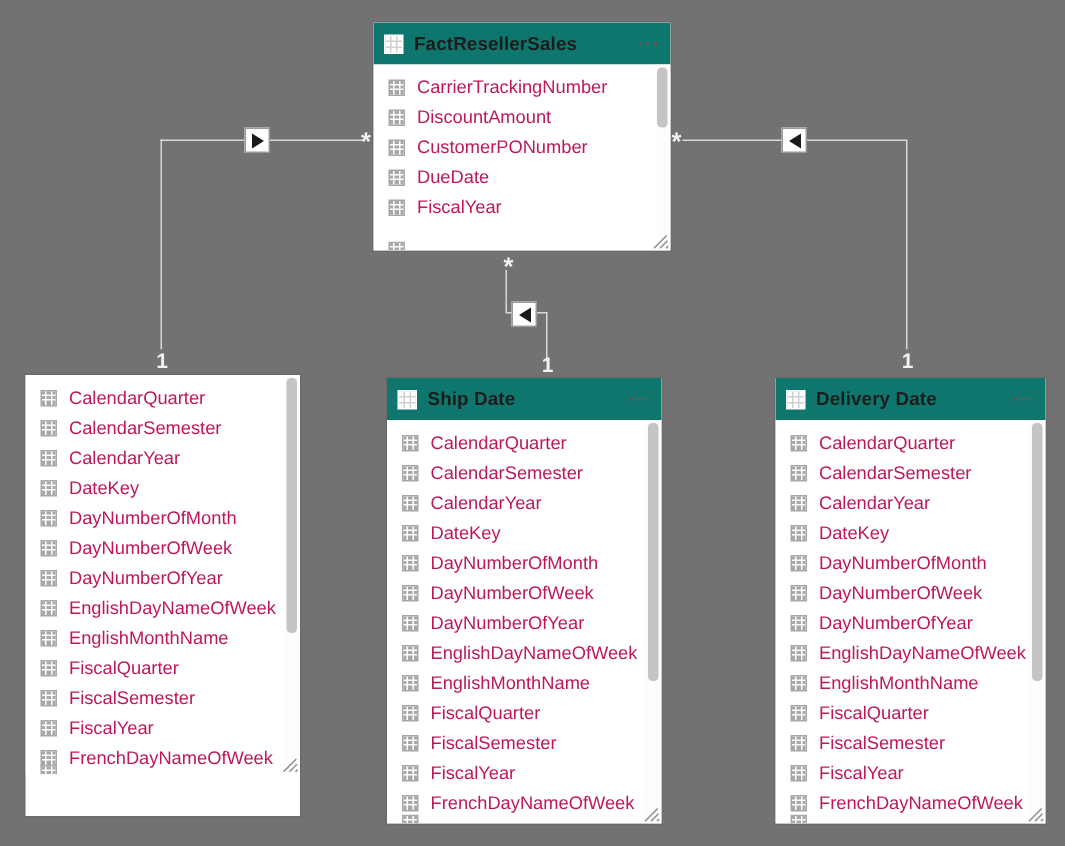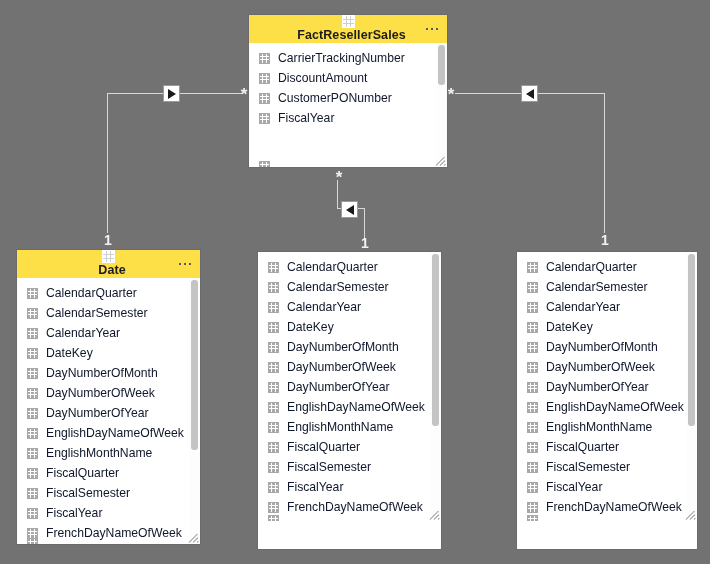--- a/index.html
+++ b/index.html
@@ -76,27 +76,26 @@
   
   .tbl {
     position: absolute;
     background: #ffffff;
     box-sizing: border-box;
     overflow: hidden;
     box-shadow: 0 0 0 1px rgba(0,0,0,0.06);
   }
   .tbl-header {
     height: 28px;
-    background: #fde047;
+    background: #0f766e;
     display: flex;
     align-items: center;
     padding: 0 7px;
     box-sizing: border-box;
     position: relative;
-    flex-direction: column;
   }
   .tbl-title {
     font-size: 12.5px;
     font-weight: 700;
     color: #1c1c1c;
     margin-left: 7px;
     letter-spacing: 0.1px;
     white-space: nowrap;
   }
   .tbl-ellipsis {
@@ -125,21 +124,21 @@
   }
   .field {
     display: flex;
     align-items: center;
     height: 20px;
     padding-left: 10px;
     box-sizing: border-box;
   }
   .field-label {
     font-size: 12.2px;
-    color: #0f172a;
+    color: #be185d;
     margin-left: 8px;
     white-space: nowrap;
   }
 
   
   .grid-icon {
     display: inline-block;
     position: relative;
     flex: 0 0 auto;
   }
@@ -300,20 +299,36 @@
                 <i style="left: 1px; top: 1px; width: 2.4px; height: 2.4px;"></i>
                 <i style="left: 4.4px; top: 1px; width: 2.4px; height: 2.4px;"></i>
                 <i style="left: 7.8px; top: 1px; width: 2.4px; height: 2.4px;"></i>
                 <i style="left: 1px; top: 4.4px; width: 2.4px; height: 2.4px;"></i>
                 <i style="left: 4.4px; top: 4.4px; width: 2.4px; height: 2.4px;"></i>
                 <i style="left: 7.8px; top: 4.4px; width: 2.4px; height: 2.4px;"></i>
                 <i style="left: 1px; top: 7.8px; width: 2.4px; height: 2.4px;"></i>
                 <i style="left: 4.4px; top: 7.8px; width: 2.4px; height: 2.4px;"></i>
                 <i style="left: 7.8px; top: 7.8px; width: 2.4px; height: 2.4px;"></i>
               </span>
+              <span class="field-label">DueDate</span>
+            </li>
+            <li class="field">
+              <span class="grid-icon sm">
+                <i style="left: 0px; top: 0px; width: 11px; height: 11px;"></i>
+                <i style="left: 1px; top: 1px; width: 9px; height: 9px; background: rgb(255, 255, 255);"></i>
+                <i style="left: 1px; top: 1px; width: 2.4px; height: 2.4px;"></i>
+                <i style="left: 4.4px; top: 1px; width: 2.4px; height: 2.4px;"></i>
+                <i style="left: 7.8px; top: 1px; width: 2.4px; height: 2.4px;"></i>
+                <i style="left: 1px; top: 4.4px; width: 2.4px; height: 2.4px;"></i>
+                <i style="left: 4.4px; top: 4.4px; width: 2.4px; height: 2.4px;"></i>
+                <i style="left: 7.8px; top: 4.4px; width: 2.4px; height: 2.4px;"></i>
+                <i style="left: 1px; top: 7.8px; width: 2.4px; height: 2.4px;"></i>
+                <i style="left: 4.4px; top: 7.8px; width: 2.4px; height: 2.4px;"></i>
+                <i style="left: 7.8px; top: 7.8px; width: 2.4px; height: 2.4px;"></i>
+              </span>
               <span class="field-label">FiscalYear</span>
             </li>
           </ul>
           <div class="clip-row">
             <span class="grid-icon sm" style="position: absolute; left: 10px; top: 0px;">
               <i style="left: 0px; top: 0px; width: 11px; height: 11px;"></i>
               <i style="left: 1px; top: 1px; width: 9px; height: 9px; background: rgb(255, 255, 255);"></i>
               <i style="left: 1px; top: 1px; width: 2.4px; height: 2.4px;"></i>
               <i style="left: 4.4px; top: 1px; width: 2.4px; height: 2.4px;"></i>
               <i style="left: 7.8px; top: 1px; width: 2.4px; height: 2.4px;"></i>
@@ -326,35 +341,269 @@
             <div class="vthumb" style="top: 2px; height: 40px;"></div>
           </div>
           <div class="resize-grip">
             <i style="left:0px;top:9px;width:12px;"></i>
             <i style="left:4px;top:9px;width:7px;"></i>
             <i style="left:8px;top:9px;width:2px;"></i>
           </div>
         </div>
       </div>
       <div class="tbl" style="left: 17px; top: 250px; width: 183px; height: 294px;">
+        <div class="tbl-body">
+          <ul class="field-list">
+            <li class="field">
+              <span class="grid-icon sm">
+                <i style="left: 0px; top: 0px; width: 11px; height: 11px;"></i>
+                <i style="left: 1px; top: 1px; width: 9px; height: 9px; background: rgb(255, 255, 255);"></i>
+                <i style="left: 1px; top: 1px; width: 2.4px; height: 2.4px;"></i>
+                <i style="left: 4.4px; top: 1px; width: 2.4px; height: 2.4px;"></i>
+                <i style="left: 7.8px; top: 1px; width: 2.4px; height: 2.4px;"></i>
+                <i style="left: 1px; top: 4.4px; width: 2.4px; height: 2.4px;"></i>
+                <i style="left: 4.4px; top: 4.4px; width: 2.4px; height: 2.4px;"></i>
+                <i style="left: 7.8px; top: 4.4px; width: 2.4px; height: 2.4px;"></i>
+                <i style="left: 1px; top: 7.8px; width: 2.4px; height: 2.4px;"></i>
+                <i style="left: 4.4px; top: 7.8px; width: 2.4px; height: 2.4px;"></i>
+                <i style="left: 7.8px; top: 7.8px; width: 2.4px; height: 2.4px;"></i>
+              </span>
+              <span class="field-label">CalendarQuarter</span>
+            </li>
+            <li class="field">
+              <span class="grid-icon sm">
+                <i style="left: 0px; top: 0px; width: 11px; height: 11px;"></i>
+                <i style="left: 1px; top: 1px; width: 9px; height: 9px; background: rgb(255, 255, 255);"></i>
+                <i style="left: 1px; top: 1px; width: 2.4px; height: 2.4px;"></i>
+                <i style="left: 4.4px; top: 1px; width: 2.4px; height: 2.4px;"></i>
+                <i style="left: 7.8px; top: 1px; width: 2.4px; height: 2.4px;"></i>
+                <i style="left: 1px; top: 4.4px; width: 2.4px; height: 2.4px;"></i>
+                <i style="left: 4.4px; top: 4.4px; width: 2.4px; height: 2.4px;"></i>
+                <i style="left: 7.8px; top: 4.4px; width: 2.4px; height: 2.4px;"></i>
+                <i style="left: 1px; top: 7.8px; width: 2.4px; height: 2.4px;"></i>
+                <i style="left: 4.4px; top: 7.8px; width: 2.4px; height: 2.4px;"></i>
+                <i style="left: 7.8px; top: 7.8px; width: 2.4px; height: 2.4px;"></i>
+              </span>
+              <span class="field-label">CalendarSemester</span>
+            </li>
+            <li class="field">
+              <span class="grid-icon sm">
+                <i style="left: 0px; top: 0px; width: 11px; height: 11px;"></i>
+                <i style="left: 1px; top: 1px; width: 9px; height: 9px; background: rgb(255, 255, 255);"></i>
+                <i style="left: 1px; top: 1px; width: 2.4px; height: 2.4px;"></i>
+                <i style="left: 4.4px; top: 1px; width: 2.4px; height: 2.4px;"></i>
+                <i style="left: 7.8px; top: 1px; width: 2.4px; height: 2.4px;"></i>
+                <i style="left: 1px; top: 4.4px; width: 2.4px; height: 2.4px;"></i>
+                <i style="left: 4.4px; top: 4.4px; width: 2.4px; height: 2.4px;"></i>
+                <i style="left: 7.8px; top: 4.4px; width: 2.4px; height: 2.4px;"></i>
+                <i style="left: 1px; top: 7.8px; width: 2.4px; height: 2.4px;"></i>
+                <i style="left: 4.4px; top: 7.8px; width: 2.4px; height: 2.4px;"></i>
+                <i style="left: 7.8px; top: 7.8px; width: 2.4px; height: 2.4px;"></i>
+              </span>
+              <span class="field-label">CalendarYear</span>
+            </li>
+            <li class="field">
+              <span class="grid-icon sm">
+                <i style="left: 0px; top: 0px; width: 11px; height: 11px;"></i>
+                <i style="left: 1px; top: 1px; width: 9px; height: 9px; background: rgb(255, 255, 255);"></i>
+                <i style="left: 1px; top: 1px; width: 2.4px; height: 2.4px;"></i>
+                <i style="left: 4.4px; top: 1px; width: 2.4px; height: 2.4px;"></i>
+                <i style="left: 7.8px; top: 1px; width: 2.4px; height: 2.4px;"></i>
+                <i style="left: 1px; top: 4.4px; width: 2.4px; height: 2.4px;"></i>
+                <i style="left: 4.4px; top: 4.4px; width: 2.4px; height: 2.4px;"></i>
+                <i style="left: 7.8px; top: 4.4px; width: 2.4px; height: 2.4px;"></i>
+                <i style="left: 1px; top: 7.8px; width: 2.4px; height: 2.4px;"></i>
+                <i style="left: 4.4px; top: 7.8px; width: 2.4px; height: 2.4px;"></i>
+                <i style="left: 7.8px; top: 7.8px; width: 2.4px; height: 2.4px;"></i>
+              </span>
+              <span class="field-label">DateKey</span>
+            </li>
+            <li class="field">
+              <span class="grid-icon sm">
+                <i style="left: 0px; top: 0px; width: 11px; height: 11px;"></i>
+                <i style="left: 1px; top: 1px; width: 9px; height: 9px; background: rgb(255, 255, 255);"></i>
+                <i style="left: 1px; top: 1px; width: 2.4px; height: 2.4px;"></i>
+                <i style="left: 4.4px; top: 1px; width: 2.4px; height: 2.4px;"></i>
+                <i style="left: 7.8px; top: 1px; width: 2.4px; height: 2.4px;"></i>
+                <i style="left: 1px; top: 4.4px; width: 2.4px; height: 2.4px;"></i>
+                <i style="left: 4.4px; top: 4.4px; width: 2.4px; height: 2.4px;"></i>
+                <i style="left: 7.8px; top: 4.4px; width: 2.4px; height: 2.4px;"></i>
+                <i style="left: 1px; top: 7.8px; width: 2.4px; height: 2.4px;"></i>
+                <i style="left: 4.4px; top: 7.8px; width: 2.4px; height: 2.4px;"></i>
+                <i style="left: 7.8px; top: 7.8px; width: 2.4px; height: 2.4px;"></i>
+              </span>
+              <span class="field-label">DayNumberOfMonth</span>
+            </li>
+            <li class="field">
+              <span class="grid-icon sm">
+                <i style="left: 0px; top: 0px; width: 11px; height: 11px;"></i>
+                <i style="left: 1px; top: 1px; width: 9px; height: 9px; background: rgb(255, 255, 255);"></i>
+                <i style="left: 1px; top: 1px; width: 2.4px; height: 2.4px;"></i>
+                <i style="left: 4.4px; top: 1px; width: 2.4px; height: 2.4px;"></i>
+                <i style="left: 7.8px; top: 1px; width: 2.4px; height: 2.4px;"></i>
+                <i style="left: 1px; top: 4.4px; width: 2.4px; height: 2.4px;"></i>
+                <i style="left: 4.4px; top: 4.4px; width: 2.4px; height: 2.4px;"></i>
+                <i style="left: 7.8px; top: 4.4px; width: 2.4px; height: 2.4px;"></i>
+                <i style="left: 1px; top: 7.8px; width: 2.4px; height: 2.4px;"></i>
+                <i style="left: 4.4px; top: 7.8px; width: 2.4px; height: 2.4px;"></i>
+                <i style="left: 7.8px; top: 7.8px; width: 2.4px; height: 2.4px;"></i>
+              </span>
+              <span class="field-label">DayNumberOfWeek</span>
+            </li>
+            <li class="field">
+              <span class="grid-icon sm">
+                <i style="left: 0px; top: 0px; width: 11px; height: 11px;"></i>
+                <i style="left: 1px; top: 1px; width: 9px; height: 9px; background: rgb(255, 255, 255);"></i>
+                <i style="left: 1px; top: 1px; width: 2.4px; height: 2.4px;"></i>
+                <i style="left: 4.4px; top: 1px; width: 2.4px; height: 2.4px;"></i>
+                <i style="left: 7.8px; top: 1px; width: 2.4px; height: 2.4px;"></i>
+                <i style="left: 1px; top: 4.4px; width: 2.4px; height: 2.4px;"></i>
+                <i style="left: 4.4px; top: 4.4px; width: 2.4px; height: 2.4px;"></i>
+                <i style="left: 7.8px; top: 4.4px; width: 2.4px; height: 2.4px;"></i>
+                <i style="left: 1px; top: 7.8px; width: 2.4px; height: 2.4px;"></i>
+                <i style="left: 4.4px; top: 7.8px; width: 2.4px; height: 2.4px;"></i>
+                <i style="left: 7.8px; top: 7.8px; width: 2.4px; height: 2.4px;"></i>
+              </span>
+              <span class="field-label">DayNumberOfYear</span>
+            </li>
+            <li class="field">
+              <span class="grid-icon sm">
+                <i style="left: 0px; top: 0px; width: 11px; height: 11px;"></i>
+                <i style="left: 1px; top: 1px; width: 9px; height: 9px; background: rgb(255, 255, 255);"></i>
+                <i style="left: 1px; top: 1px; width: 2.4px; height: 2.4px;"></i>
+                <i style="left: 4.4px; top: 1px; width: 2.4px; height: 2.4px;"></i>
+                <i style="left: 7.8px; top: 1px; width: 2.4px; height: 2.4px;"></i>
+                <i style="left: 1px; top: 4.4px; width: 2.4px; height: 2.4px;"></i>
+                <i style="left: 4.4px; top: 4.4px; width: 2.4px; height: 2.4px;"></i>
+                <i style="left: 7.8px; top: 4.4px; width: 2.4px; height: 2.4px;"></i>
+                <i style="left: 1px; top: 7.8px; width: 2.4px; height: 2.4px;"></i>
+                <i style="left: 4.4px; top: 7.8px; width: 2.4px; height: 2.4px;"></i>
+                <i style="left: 7.8px; top: 7.8px; width: 2.4px; height: 2.4px;"></i>
+              </span>
+              <span class="field-label">EnglishDayNameOfWeek</span>
+            </li>
+            <li class="field">
+              <span class="grid-icon sm">
+                <i style="left: 0px; top: 0px; width: 11px; height: 11px;"></i>
+                <i style="left: 1px; top: 1px; width: 9px; height: 9px; background: rgb(255, 255, 255);"></i>
+                <i style="left: 1px; top: 1px; width: 2.4px; height: 2.4px;"></i>
+                <i style="left: 4.4px; top: 1px; width: 2.4px; height: 2.4px;"></i>
+                <i style="left: 7.8px; top: 1px; width: 2.4px; height: 2.4px;"></i>
+                <i style="left: 1px; top: 4.4px; width: 2.4px; height: 2.4px;"></i>
+                <i style="left: 4.4px; top: 4.4px; width: 2.4px; height: 2.4px;"></i>
+                <i style="left: 7.8px; top: 4.4px; width: 2.4px; height: 2.4px;"></i>
+                <i style="left: 1px; top: 7.8px; width: 2.4px; height: 2.4px;"></i>
+                <i style="left: 4.4px; top: 7.8px; width: 2.4px; height: 2.4px;"></i>
+                <i style="left: 7.8px; top: 7.8px; width: 2.4px; height: 2.4px;"></i>
+              </span>
+              <span class="field-label">EnglishMonthName</span>
+            </li>
+            <li class="field">
+              <span class="grid-icon sm">
+                <i style="left: 0px; top: 0px; width: 11px; height: 11px;"></i>
+                <i style="left: 1px; top: 1px; width: 9px; height: 9px; background: rgb(255, 255, 255);"></i>
+                <i style="left: 1px; top: 1px; width: 2.4px; height: 2.4px;"></i>
+                <i style="left: 4.4px; top: 1px; width: 2.4px; height: 2.4px;"></i>
+                <i style="left: 7.8px; top: 1px; width: 2.4px; height: 2.4px;"></i>
+                <i style="left: 1px; top: 4.4px; width: 2.4px; height: 2.4px;"></i>
+                <i style="left: 4.4px; top: 4.4px; width: 2.4px; height: 2.4px;"></i>
+                <i style="left: 7.8px; top: 4.4px; width: 2.4px; height: 2.4px;"></i>
+                <i style="left: 1px; top: 7.8px; width: 2.4px; height: 2.4px;"></i>
+                <i style="left: 4.4px; top: 7.8px; width: 2.4px; height: 2.4px;"></i>
+                <i style="left: 7.8px; top: 7.8px; width: 2.4px; height: 2.4px;"></i>
+              </span>
+              <span class="field-label">FiscalQuarter</span>
+            </li>
+            <li class="field">
+              <span class="grid-icon sm">
+                <i style="left: 0px; top: 0px; width: 11px; height: 11px;"></i>
+                <i style="left: 1px; top: 1px; width: 9px; height: 9px; background: rgb(255, 255, 255);"></i>
+                <i style="left: 1px; top: 1px; width: 2.4px; height: 2.4px;"></i>
+                <i style="left: 4.4px; top: 1px; width: 2.4px; height: 2.4px;"></i>
+                <i style="left: 7.8px; top: 1px; width: 2.4px; height: 2.4px;"></i>
+                <i style="left: 1px; top: 4.4px; width: 2.4px; height: 2.4px;"></i>
+                <i style="left: 4.4px; top: 4.4px; width: 2.4px; height: 2.4px;"></i>
+                <i style="left: 7.8px; top: 4.4px; width: 2.4px; height: 2.4px;"></i>
+                <i style="left: 1px; top: 7.8px; width: 2.4px; height: 2.4px;"></i>
+                <i style="left: 4.4px; top: 7.8px; width: 2.4px; height: 2.4px;"></i>
+                <i style="left: 7.8px; top: 7.8px; width: 2.4px; height: 2.4px;"></i>
+              </span>
+              <span class="field-label">FiscalSemester</span>
+            </li>
+            <li class="field">
+              <span class="grid-icon sm">
+                <i style="left: 0px; top: 0px; width: 11px; height: 11px;"></i>
+                <i style="left: 1px; top: 1px; width: 9px; height: 9px; background: rgb(255, 255, 255);"></i>
+                <i style="left: 1px; top: 1px; width: 2.4px; height: 2.4px;"></i>
+                <i style="left: 4.4px; top: 1px; width: 2.4px; height: 2.4px;"></i>
+                <i style="left: 7.8px; top: 1px; width: 2.4px; height: 2.4px;"></i>
+                <i style="left: 1px; top: 4.4px; width: 2.4px; height: 2.4px;"></i>
+                <i style="left: 4.4px; top: 4.4px; width: 2.4px; height: 2.4px;"></i>
+                <i style="left: 7.8px; top: 4.4px; width: 2.4px; height: 2.4px;"></i>
+                <i style="left: 1px; top: 7.8px; width: 2.4px; height: 2.4px;"></i>
+                <i style="left: 4.4px; top: 7.8px; width: 2.4px; height: 2.4px;"></i>
+                <i style="left: 7.8px; top: 7.8px; width: 2.4px; height: 2.4px;"></i>
+              </span>
+              <span class="field-label">FiscalYear</span>
+            </li>
+            <li class="field">
+              <span class="grid-icon sm">
+                <i style="left: 0px; top: 0px; width: 11px; height: 11px;"></i>
+                <i style="left: 1px; top: 1px; width: 9px; height: 9px; background: rgb(255, 255, 255);"></i>
+                <i style="left: 1px; top: 1px; width: 2.4px; height: 2.4px;"></i>
+                <i style="left: 4.4px; top: 1px; width: 2.4px; height: 2.4px;"></i>
+                <i style="left: 7.8px; top: 1px; width: 2.4px; height: 2.4px;"></i>
+                <i style="left: 1px; top: 4.4px; width: 2.4px; height: 2.4px;"></i>
+                <i style="left: 4.4px; top: 4.4px; width: 2.4px; height: 2.4px;"></i>
+                <i style="left: 7.8px; top: 4.4px; width: 2.4px; height: 2.4px;"></i>
+                <i style="left: 1px; top: 7.8px; width: 2.4px; height: 2.4px;"></i>
+                <i style="left: 4.4px; top: 7.8px; width: 2.4px; height: 2.4px;"></i>
+                <i style="left: 7.8px; top: 7.8px; width: 2.4px; height: 2.4px;"></i>
+              </span>
+              <span class="field-label">FrenchDayNameOfWeek</span>
+            </li>
+          </ul>
+          <div class="clip-row">
+            <span class="grid-icon sm" style="position: absolute; left: 10px; top: 0px;">
+              <i style="left: 0px; top: 0px; width: 11px; height: 11px;"></i>
+              <i style="left: 1px; top: 1px; width: 9px; height: 9px; background: rgb(255, 255, 255);"></i>
+              <i style="left: 1px; top: 1px; width: 2.4px; height: 2.4px;"></i>
+              <i style="left: 4.4px; top: 1px; width: 2.4px; height: 2.4px;"></i>
+              <i style="left: 7.8px; top: 1px; width: 2.4px; height: 2.4px;"></i>
+              <i style="left: 1px; top: 4.4px; width: 2.4px; height: 2.4px;"></i>
+              <i style="left: 4.4px; top: 4.4px; width: 2.4px; height: 2.4px;"></i>
+              <i style="left: 7.8px; top: 4.4px; width: 2.4px; height: 2.4px;"></i>
+            </span>
+          </div>
+          <div class="vscroll">
+            <div class="vthumb" style="top: 2px; height: 170px;"></div>
+          </div>
+          <div class="resize-grip">
+            <i style="left:0px;top:9px;width:12px;"></i>
+            <i style="left:4px;top:9px;width:7px;"></i>
+            <i style="left:8px;top:9px;width:2px;"></i>
+          </div>
+        </div>
+      </div>
+      <div class="tbl" style="left: 258px; top: 252px; width: 183px; height: 297px;">
         <div class="tbl-header">
           <span class="grid-icon lg hdr-dark">
             <i style="left: 0px; top: 0px; width: 13px; height: 13px;"></i>
             <i style="left: 1px; top: 1px; width: 11px; height: 11px; background: rgb(207, 207, 207);"></i>
             <i style="left: 1px; top: 1px; width: 3px; height: 3px;"></i>
             <i style="left: 5px; top: 1px; width: 3px; height: 3px;"></i>
             <i style="left: 9px; top: 1px; width: 3px; height: 3px;"></i>
             <i style="left: 1px; top: 5px; width: 3px; height: 3px;"></i>
             <i style="left: 5px; top: 5px; width: 3px; height: 3px;"></i>
             <i style="left: 9px; top: 5px; width: 3px; height: 3px;"></i>
             <i style="left: 1px; top: 9px; width: 3px; height: 3px;"></i>
             <i style="left: 5px; top: 9px; width: 3px; height: 3px;"></i>
             <i style="left: 9px; top: 9px; width: 3px; height: 3px;"></i>
           </span>
-          <span class="tbl-title">Date</span>
+          <span class="tbl-title">Ship Date</span>
           <span class="tbl-ellipsis" title="More options">
             <i></i>
             <i></i>
             <i></i>
           </span>
         </div>
         <div class="tbl-body">
           <ul class="field-list">
             <li class="field">
               <span class="grid-icon sm">
@@ -571,30 +820,51 @@
               <i style="left: 1px; top: 1px; width: 9px; height: 9px; background: rgb(255, 255, 255);"></i>
               <i style="left: 1px; top: 1px; width: 2.4px; height: 2.4px;"></i>
               <i style="left: 4.4px; top: 1px; width: 2.4px; height: 2.4px;"></i>
               <i style="left: 7.8px; top: 1px; width: 2.4px; height: 2.4px;"></i>
               <i style="left: 1px; top: 4.4px; width: 2.4px; height: 2.4px;"></i>
               <i style="left: 4.4px; top: 4.4px; width: 2.4px; height: 2.4px;"></i>
               <i style="left: 7.8px; top: 4.4px; width: 2.4px; height: 2.4px;"></i>
             </span>
           </div>
           <div class="vscroll">
-            <div class="vthumb" style="top: 2px; height: 170px;"></div>
+            <div class="vthumb" style="top: 2px; height: 172px;"></div>
           </div>
           <div class="resize-grip">
             <i style="left:0px;top:9px;width:12px;"></i>
             <i style="left:4px;top:9px;width:7px;"></i>
             <i style="left:8px;top:9px;width:2px;"></i>
           </div>
         </div>
       </div>
-      <div class="tbl" style="left: 258px; top: 252px; width: 183px; height: 297px;">
+      <div class="tbl" style="left: 517px; top: 252px; width: 180px; height: 297px;">
+        <div class="tbl-header">
+          <span class="grid-icon lg hdr-dark">
+            <i style="left: 0px; top: 0px; width: 13px; height: 13px;"></i>
+            <i style="left: 1px; top: 1px; width: 11px; height: 11px; background: rgb(207, 207, 207);"></i>
+            <i style="left: 1px; top: 1px; width: 3px; height: 3px;"></i>
+            <i style="left: 5px; top: 1px; width: 3px; height: 3px;"></i>
+            <i style="left: 9px; top: 1px; width: 3px; height: 3px;"></i>
+            <i style="left: 1px; top: 5px; width: 3px; height: 3px;"></i>
+            <i style="left: 5px; top: 5px; width: 3px; height: 3px;"></i>
+            <i style="left: 9px; top: 5px; width: 3px; height: 3px;"></i>
+            <i style="left: 1px; top: 9px; width: 3px; height: 3px;"></i>
+            <i style="left: 5px; top: 9px; width: 3px; height: 3px;"></i>
+            <i style="left: 9px; top: 9px; width: 3px; height: 3px;"></i>
+          </span>
+          <span class="tbl-title">Delivery Date</span>
+          <span class="tbl-ellipsis" title="More options">
+            <i></i>
+            <i></i>
+            <i></i>
+          </span>
+        </div>
         <div class="tbl-body">
           <ul class="field-list">
             <li class="field">
               <span class="grid-icon sm">
                 <i style="left: 0px; top: 0px; width: 11px; height: 11px;"></i>
                 <i style="left: 1px; top: 1px; width: 9px; height: 9px; background: rgb(255, 255, 255);"></i>
                 <i style="left: 1px; top: 1px; width: 2.4px; height: 2.4px;"></i>
                 <i style="left: 4.4px; top: 1px; width: 2.4px; height: 2.4px;"></i>
                 <i style="left: 7.8px; top: 1px; width: 2.4px; height: 2.4px;"></i>
                 <i style="left: 1px; top: 4.4px; width: 2.4px; height: 2.4px;"></i>
@@ -814,249 +1084,15 @@
           <div class="vscroll">
             <div class="vthumb" style="top: 2px; height: 172px;"></div>
           </div>
           <div class="resize-grip">
             <i style="left:0px;top:9px;width:12px;"></i>
             <i style="left:4px;top:9px;width:7px;"></i>
             <i style="left:8px;top:9px;width:2px;"></i>
           </div>
         </div>
       </div>
-      <div class="tbl" style="left: 517px; top: 252px; width: 180px; height: 297px;">
-        <div class="tbl-body">
-          <ul class="field-list">
-            <li class="field">
-              <span class="grid-icon sm">
-                <i style="left: 0px; top: 0px; width: 11px; height: 11px;"></i>
-                <i style="left: 1px; top: 1px; width: 9px; height: 9px; background: rgb(255, 255, 255);"></i>
-                <i style="left: 1px; top: 1px; width: 2.4px; height: 2.4px;"></i>
-                <i style="left: 4.4px; top: 1px; width: 2.4px; height: 2.4px;"></i>
-                <i style="left: 7.8px; top: 1px; width: 2.4px; height: 2.4px;"></i>
-                <i style="left: 1px; top: 4.4px; width: 2.4px; height: 2.4px;"></i>
-                <i style="left: 4.4px; top: 4.4px; width: 2.4px; height: 2.4px;"></i>
-                <i style="left: 7.8px; top: 4.4px; width: 2.4px; height: 2.4px;"></i>
-                <i style="left: 1px; top: 7.8px; width: 2.4px; height: 2.4px;"></i>
-                <i style="left: 4.4px; top: 7.8px; width: 2.4px; height: 2.4px;"></i>
-                <i style="left: 7.8px; top: 7.8px; width: 2.4px; height: 2.4px;"></i>
-              </span>
-              <span class="field-label">CalendarQuarter</span>
-            </li>
-            <li class="field">
-              <span class="grid-icon sm">
-                <i style="left: 0px; top: 0px; width: 11px; height: 11px;"></i>
-                <i style="left: 1px; top: 1px; width: 9px; height: 9px; background: rgb(255, 255, 255);"></i>
-                <i style="left: 1px; top: 1px; width: 2.4px; height: 2.4px;"></i>
-                <i style="left: 4.4px; top: 1px; width: 2.4px; height: 2.4px;"></i>
-                <i style="left: 7.8px; top: 1px; width: 2.4px; height: 2.4px;"></i>
-                <i style="left: 1px; top: 4.4px; width: 2.4px; height: 2.4px;"></i>
-                <i style="left: 4.4px; top: 4.4px; width: 2.4px; height: 2.4px;"></i>
-                <i style="left: 7.8px; top: 4.4px; width: 2.4px; height: 2.4px;"></i>
-                <i style="left: 1px; top: 7.8px; width: 2.4px; height: 2.4px;"></i>
-                <i style="left: 4.4px; top: 7.8px; width: 2.4px; height: 2.4px;"></i>
-                <i style="left: 7.8px; top: 7.8px; width: 2.4px; height: 2.4px;"></i>
-              </span>
-              <span class="field-label">CalendarSemester</span>
-            </li>
-            <li class="field">
-              <span class="grid-icon sm">
-                <i style="left: 0px; top: 0px; width: 11px; height: 11px;"></i>
-                <i style="left: 1px; top: 1px; width: 9px; height: 9px; background: rgb(255, 255, 255);"></i>
-                <i style="left: 1px; top: 1px; width: 2.4px; height: 2.4px;"></i>
-                <i style="left: 4.4px; top: 1px; width: 2.4px; height: 2.4px;"></i>
-                <i style="left: 7.8px; top: 1px; width: 2.4px; height: 2.4px;"></i>
-                <i style="left: 1px; top: 4.4px; width: 2.4px; height: 2.4px;"></i>
-                <i style="left: 4.4px; top: 4.4px; width: 2.4px; height: 2.4px;"></i>
-                <i style="left: 7.8px; top: 4.4px; width: 2.4px; height: 2.4px;"></i>
-                <i style="left: 1px; top: 7.8px; width: 2.4px; height: 2.4px;"></i>
-                <i style="left: 4.4px; top: 7.8px; width: 2.4px; height: 2.4px;"></i>
-                <i style="left: 7.8px; top: 7.8px; width: 2.4px; height: 2.4px;"></i>
-              </span>
-              <span class="field-label">CalendarYear</span>
-            </li>
-            <li class="field">
-              <span class="grid-icon sm">
-                <i style="left: 0px; top: 0px; width: 11px; height: 11px;"></i>
-                <i style="left: 1px; top: 1px; width: 9px; height: 9px; background: rgb(255, 255, 255);"></i>
-                <i style="left: 1px; top: 1px; width: 2.4px; height: 2.4px;"></i>
-                <i style="left: 4.4px; top: 1px; width: 2.4px; height: 2.4px;"></i>
-                <i style="left: 7.8px; top: 1px; width: 2.4px; height: 2.4px;"></i>
-                <i style="left: 1px; top: 4.4px; width: 2.4px; height: 2.4px;"></i>
-                <i style="left: 4.4px; top: 4.4px; width: 2.4px; height: 2.4px;"></i>
-                <i style="left: 7.8px; top: 4.4px; width: 2.4px; height: 2.4px;"></i>
-                <i style="left: 1px; top: 7.8px; width: 2.4px; height: 2.4px;"></i>
-                <i style="left: 4.4px; top: 7.8px; width: 2.4px; height: 2.4px;"></i>
-                <i style="left: 7.8px; top: 7.8px; width: 2.4px; height: 2.4px;"></i>
-              </span>
-              <span class="field-label">DateKey</span>
-            </li>
-            <li class="field">
-              <span class="grid-icon sm">
-                <i style="left: 0px; top: 0px; width: 11px; height: 11px;"></i>
-                <i style="left: 1px; top: 1px; width: 9px; height: 9px; background: rgb(255, 255, 255);"></i>
-                <i style="left: 1px; top: 1px; width: 2.4px; height: 2.4px;"></i>
-                <i style="left: 4.4px; top: 1px; width: 2.4px; height: 2.4px;"></i>
-                <i style="left: 7.8px; top: 1px; width: 2.4px; height: 2.4px;"></i>
-                <i style="left: 1px; top: 4.4px; width: 2.4px; height: 2.4px;"></i>
-                <i style="left: 4.4px; top: 4.4px; width: 2.4px; height: 2.4px;"></i>
-                <i style="left: 7.8px; top: 4.4px; width: 2.4px; height: 2.4px;"></i>
-                <i style="left: 1px; top: 7.8px; width: 2.4px; height: 2.4px;"></i>
-                <i style="left: 4.4px; top: 7.8px; width: 2.4px; height: 2.4px;"></i>
-                <i style="left: 7.8px; top: 7.8px; width: 2.4px; height: 2.4px;"></i>
-              </span>
-              <span class="field-label">DayNumberOfMonth</span>
-            </li>
-            <li class="field">
-              <span class="grid-icon sm">
-                <i style="left: 0px; top: 0px; width: 11px; height: 11px;"></i>
-                <i style="left: 1px; top: 1px; width: 9px; height: 9px; background: rgb(255, 255, 255);"></i>
-                <i style="left: 1px; top: 1px; width: 2.4px; height: 2.4px;"></i>
-                <i style="left: 4.4px; top: 1px; width: 2.4px; height: 2.4px;"></i>
-                <i style="left: 7.8px; top: 1px; width: 2.4px; height: 2.4px;"></i>
-                <i style="left: 1px; top: 4.4px; width: 2.4px; height: 2.4px;"></i>
-                <i style="left: 4.4px; top: 4.4px; width: 2.4px; height: 2.4px;"></i>
-                <i style="left: 7.8px; top: 4.4px; width: 2.4px; height: 2.4px;"></i>
-                <i style="left: 1px; top: 7.8px; width: 2.4px; height: 2.4px;"></i>
-                <i style="left: 4.4px; top: 7.8px; width: 2.4px; height: 2.4px;"></i>
-                <i style="left: 7.8px; top: 7.8px; width: 2.4px; height: 2.4px;"></i>
-              </span>
-              <span class="field-label">DayNumberOfWeek</span>
-            </li>
-            <li class="field">
-              <span class="grid-icon sm">
-                <i style="left: 0px; top: 0px; width: 11px; height: 11px;"></i>
-                <i style="left: 1px; top: 1px; width: 9px; height: 9px; background: rgb(255, 255, 255);"></i>
-                <i style="left: 1px; top: 1px; width: 2.4px; height: 2.4px;"></i>
-                <i style="left: 4.4px; top: 1px; width: 2.4px; height: 2.4px;"></i>
-                <i style="left: 7.8px; top: 1px; width: 2.4px; height: 2.4px;"></i>
-                <i style="left: 1px; top: 4.4px; width: 2.4px; height: 2.4px;"></i>
-                <i style="left: 4.4px; top: 4.4px; width: 2.4px; height: 2.4px;"></i>
-                <i style="left: 7.8px; top: 4.4px; width: 2.4px; height: 2.4px;"></i>
-                <i style="left: 1px; top: 7.8px; width: 2.4px; height: 2.4px;"></i>
-                <i style="left: 4.4px; top: 7.8px; width: 2.4px; height: 2.4px;"></i>
-                <i style="left: 7.8px; top: 7.8px; width: 2.4px; height: 2.4px;"></i>
-              </span>
-              <span class="field-label">DayNumberOfYear</span>
-            </li>
-            <li class="field">
-              <span class="grid-icon sm">
-                <i style="left: 0px; top: 0px; width: 11px; height: 11px;"></i>
-                <i style="left: 1px; top: 1px; width: 9px; height: 9px; background: rgb(255, 255, 255);"></i>
-                <i style="left: 1px; top: 1px; width: 2.4px; height: 2.4px;"></i>
-                <i style="left: 4.4px; top: 1px; width: 2.4px; height: 2.4px;"></i>
-                <i style="left: 7.8px; top: 1px; width: 2.4px; height: 2.4px;"></i>
-                <i style="left: 1px; top: 4.4px; width: 2.4px; height: 2.4px;"></i>
-                <i style="left: 4.4px; top: 4.4px; width: 2.4px; height: 2.4px;"></i>
-                <i style="left: 7.8px; top: 4.4px; width: 2.4px; height: 2.4px;"></i>
-                <i style="left: 1px; top: 7.8px; width: 2.4px; height: 2.4px;"></i>
-                <i style="left: 4.4px; top: 7.8px; width: 2.4px; height: 2.4px;"></i>
-                <i style="left: 7.8px; top: 7.8px; width: 2.4px; height: 2.4px;"></i>
-              </span>
-              <span class="field-label">EnglishDayNameOfWeek</span>
-            </li>
-            <li class="field">
-              <span class="grid-icon sm">
-                <i style="left: 0px; top: 0px; width: 11px; height: 11px;"></i>
-                <i style="left: 1px; top: 1px; width: 9px; height: 9px; background: rgb(255, 255, 255);"></i>
-                <i style="left: 1px; top: 1px; width: 2.4px; height: 2.4px;"></i>
-                <i style="left: 4.4px; top: 1px; width: 2.4px; height: 2.4px;"></i>
-                <i style="left: 7.8px; top: 1px; width: 2.4px; height: 2.4px;"></i>
-                <i style="left: 1px; top: 4.4px; width: 2.4px; height: 2.4px;"></i>
-                <i style="left: 4.4px; top: 4.4px; width: 2.4px; height: 2.4px;"></i>
-                <i style="left: 7.8px; top: 4.4px; width: 2.4px; height: 2.4px;"></i>
-                <i style="left: 1px; top: 7.8px; width: 2.4px; height: 2.4px;"></i>
-                <i style="left: 4.4px; top: 7.8px; width: 2.4px; height: 2.4px;"></i>
-                <i style="left: 7.8px; top: 7.8px; width: 2.4px; height: 2.4px;"></i>
-              </span>
-              <span class="field-label">EnglishMonthName</span>
-            </li>
-            <li class="field">
-              <span class="grid-icon sm">
-                <i style="left: 0px; top: 0px; width: 11px; height: 11px;"></i>
-                <i style="left: 1px; top: 1px; width: 9px; height: 9px; background: rgb(255, 255, 255);"></i>
-                <i style="left: 1px; top: 1px; width: 2.4px; height: 2.4px;"></i>
-                <i style="left: 4.4px; top: 1px; width: 2.4px; height: 2.4px;"></i>
-                <i style="left: 7.8px; top: 1px; width: 2.4px; height: 2.4px;"></i>
-                <i style="left: 1px; top: 4.4px; width: 2.4px; height: 2.4px;"></i>
-                <i style="left: 4.4px; top: 4.4px; width: 2.4px; height: 2.4px;"></i>
-                <i style="left: 7.8px; top: 4.4px; width: 2.4px; height: 2.4px;"></i>
-                <i style="left: 1px; top: 7.8px; width: 2.4px; height: 2.4px;"></i>
-                <i style="left: 4.4px; top: 7.8px; width: 2.4px; height: 2.4px;"></i>
-                <i style="left: 7.8px; top: 7.8px; width: 2.4px; height: 2.4px;"></i>
-              </span>
-              <span class="field-label">FiscalQuarter</span>
-            </li>
-            <li class="field">
-              <span class="grid-icon sm">
-                <i style="left: 0px; top: 0px; width: 11px; height: 11px;"></i>
-                <i style="left: 1px; top: 1px; width: 9px; height: 9px; background: rgb(255, 255, 255);"></i>
-                <i style="left: 1px; top: 1px; width: 2.4px; height: 2.4px;"></i>
-                <i style="left: 4.4px; top: 1px; width: 2.4px; height: 2.4px;"></i>
-                <i style="left: 7.8px; top: 1px; width: 2.4px; height: 2.4px;"></i>
-                <i style="left: 1px; top: 4.4px; width: 2.4px; height: 2.4px;"></i>
-                <i style="left: 4.4px; top: 4.4px; width: 2.4px; height: 2.4px;"></i>
-                <i style="left: 7.8px; top: 4.4px; width: 2.4px; height: 2.4px;"></i>
-                <i style="left: 1px; top: 7.8px; width: 2.4px; height: 2.4px;"></i>
-                <i style="left: 4.4px; top: 7.8px; width: 2.4px; height: 2.4px;"></i>
-                <i style="left: 7.8px; top: 7.8px; width: 2.4px; height: 2.4px;"></i>
-              </span>
-              <span class="field-label">FiscalSemester</span>
-            </li>
-            <li class="field">
-              <span class="grid-icon sm">
-                <i style="left: 0px; top: 0px; width: 11px; height: 11px;"></i>
-                <i style="left: 1px; top: 1px; width: 9px; height: 9px; background: rgb(255, 255, 255);"></i>
-                <i style="left: 1px; top: 1px; width: 2.4px; height: 2.4px;"></i>
-                <i style="left: 4.4px; top: 1px; width: 2.4px; height: 2.4px;"></i>
-                <i style="left: 7.8px; top: 1px; width: 2.4px; height: 2.4px;"></i>
-                <i style="left: 1px; top: 4.4px; width: 2.4px; height: 2.4px;"></i>
-                <i style="left: 4.4px; top: 4.4px; width: 2.4px; height: 2.4px;"></i>
-                <i style="left: 7.8px; top: 4.4px; width: 2.4px; height: 2.4px;"></i>
-                <i style="left: 1px; top: 7.8px; width: 2.4px; height: 2.4px;"></i>
-                <i style="left: 4.4px; top: 7.8px; width: 2.4px; height: 2.4px;"></i>
-                <i style="left: 7.8px; top: 7.8px; width: 2.4px; height: 2.4px;"></i>
-              </span>
-              <span class="field-label">FiscalYear</span>
-            </li>
-            <li class="field">
-              <span class="grid-icon sm">
-                <i style="left: 0px; top: 0px; width: 11px; height: 11px;"></i>
-                <i style="left: 1px; top: 1px; width: 9px; height: 9px; background: rgb(255, 255, 255);"></i>
-                <i style="left: 1px; top: 1px; width: 2.4px; height: 2.4px;"></i>
-                <i style="left: 4.4px; top: 1px; width: 2.4px; height: 2.4px;"></i>
-                <i style="left: 7.8px; top: 1px; width: 2.4px; height: 2.4px;"></i>
-                <i style="left: 1px; top: 4.4px; width: 2.4px; height: 2.4px;"></i>
-                <i style="left: 4.4px; top: 4.4px; width: 2.4px; height: 2.4px;"></i>
-                <i style="left: 7.8px; top: 4.4px; width: 2.4px; height: 2.4px;"></i>
-                <i style="left: 1px; top: 7.8px; width: 2.4px; height: 2.4px;"></i>
-                <i style="left: 4.4px; top: 7.8px; width: 2.4px; height: 2.4px;"></i>
-                <i style="left: 7.8px; top: 7.8px; width: 2.4px; height: 2.4px;"></i>
-              </span>
-              <span class="field-label">FrenchDayNameOfWeek</span>
-            </li>
-          </ul>
-          <div class="clip-row">
-            <span class="grid-icon sm" style="position: absolute; left: 10px; top: 0px;">
-              <i style="left: 0px; top: 0px; width: 11px; height: 11px;"></i>
-              <i style="left: 1px; top: 1px; width: 9px; height: 9px; background: rgb(255, 255, 255);"></i>
-              <i style="left: 1px; top: 1px; width: 2.4px; height: 2.4px;"></i>
-              <i style="left: 4.4px; top: 1px; width: 2.4px; height: 2.4px;"></i>
-              <i style="left: 7.8px; top: 1px; width: 2.4px; height: 2.4px;"></i>
-              <i style="left: 1px; top: 4.4px; width: 2.4px; height: 2.4px;"></i>
-              <i style="left: 4.4px; top: 4.4px; width: 2.4px; height: 2.4px;"></i>
-              <i style="left: 7.8px; top: 4.4px; width: 2.4px; height: 2.4px;"></i>
-            </span>
-          </div>
-          <div class="vscroll">
-            <div class="vthumb" style="top: 2px; height: 172px;"></div>
-          </div>
-          <div class="resize-grip">
-            <i style="left:0px;top:9px;width:12px;"></i>
-            <i style="left:4px;top:9px;width:7px;"></i>
-            <i style="left:8px;top:9px;width:2px;"></i>
-          </div>
-        </div>
-      </div>
     </div>
 
 </div>
 
 </body></html>

